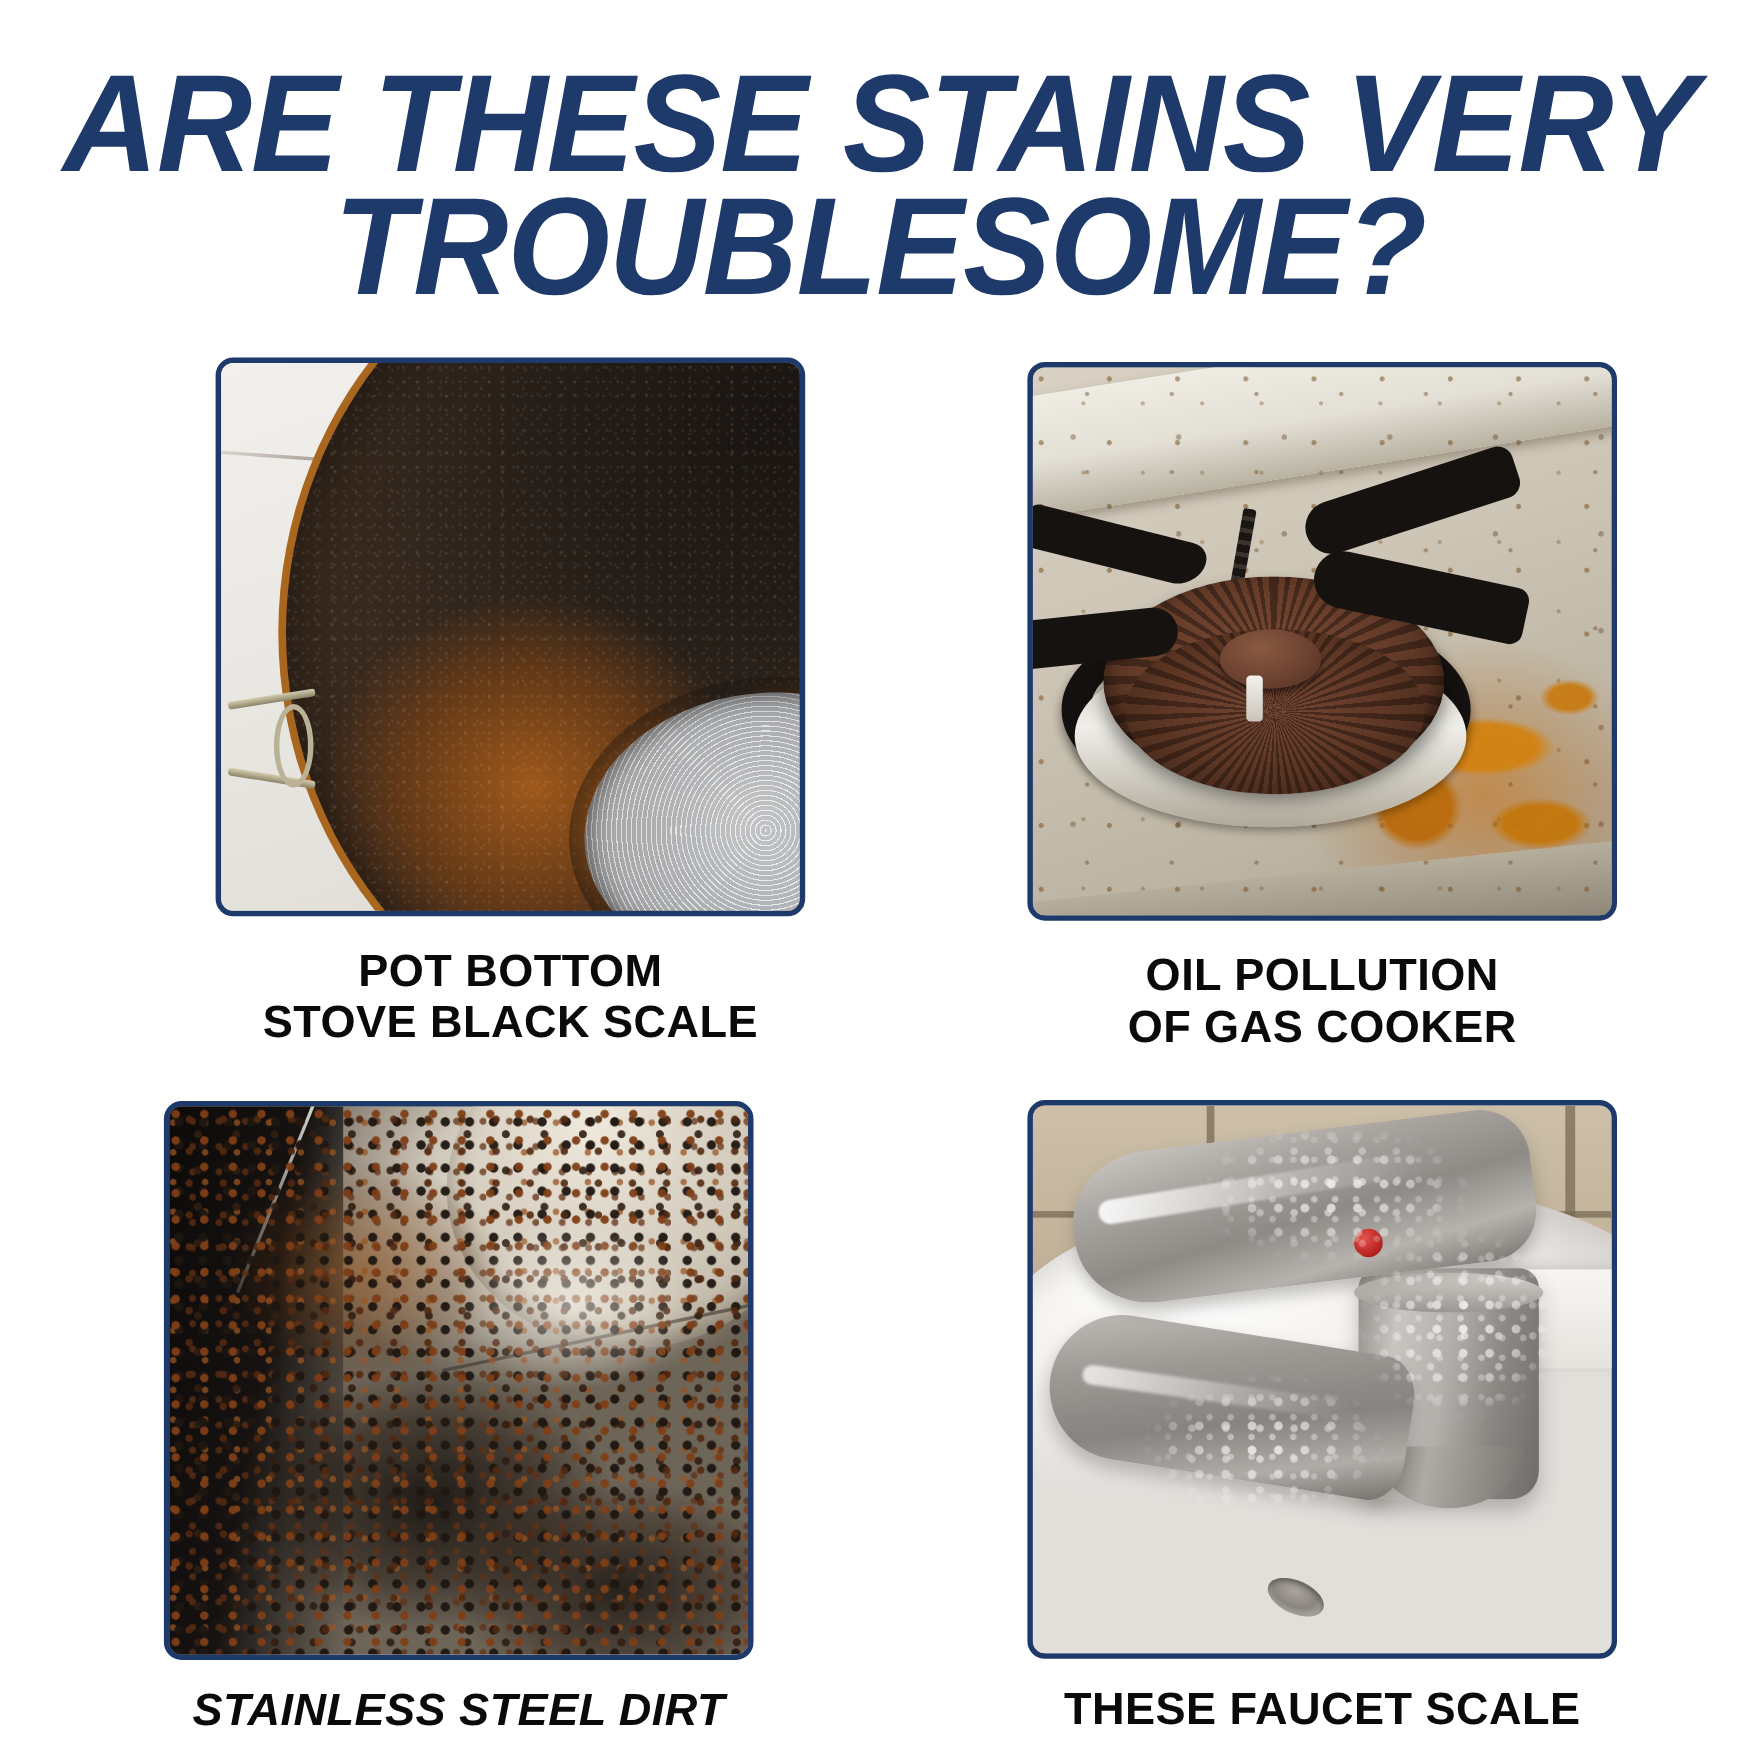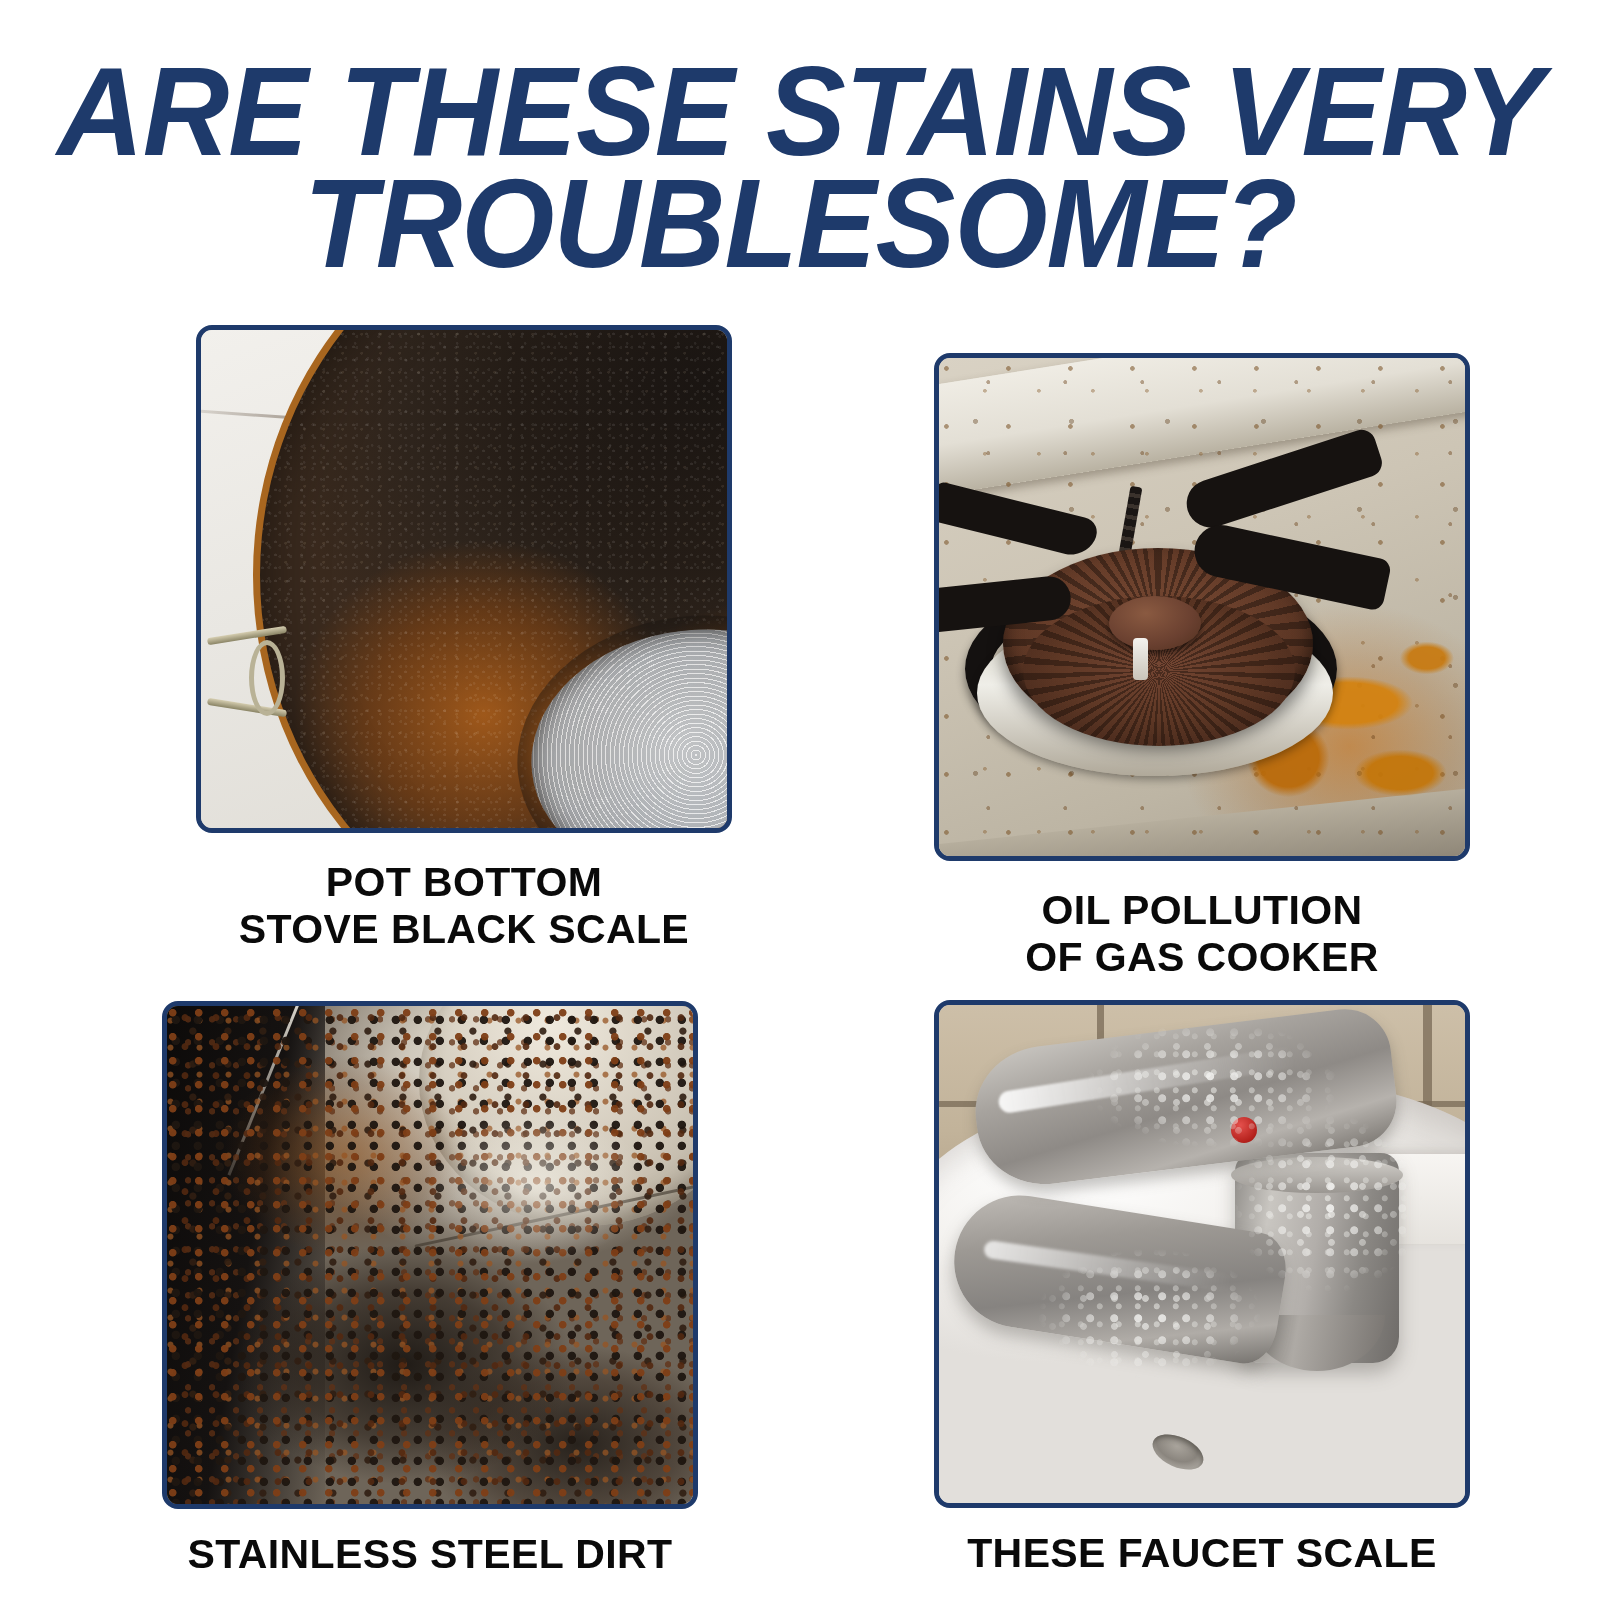--- a/index.html
+++ b/index.html
@@ -40,22 +40,22 @@
     left: 0;
     top: 316px;
     width: 1600px;
     height: 1260px;
   }
   .card {
     position: absolute;
     width: 536px;
   }
   .card.c0 { left: 168px;  top: 9px; padding-left: 28px; }
-  .card.c1 { left: 934px;  top: 13px; margin-top: 24px; }
-  .card.c2 { left: 162px;  top: 685px; }
+  .card.c1 { left: 934px;  top: 13px; }
+  .card.c2 { left: 149px;  top: 685px; font-style: italic; }
   .card.c3 { left: 934px;  top: 684px; }
 
   .frame {
     position: relative;
     width: 526px;
     height: 498px;
     border: 5px solid #1e3a6b;
     border-radius: 16px;
     overflow: hidden;
     background: #d8d4cc;

